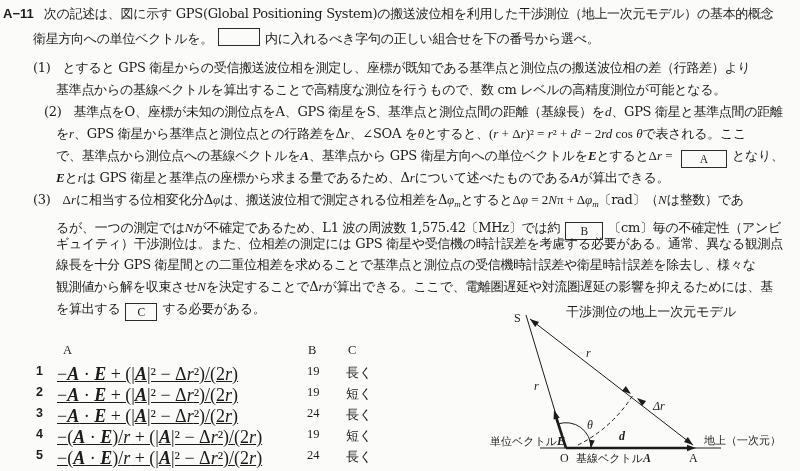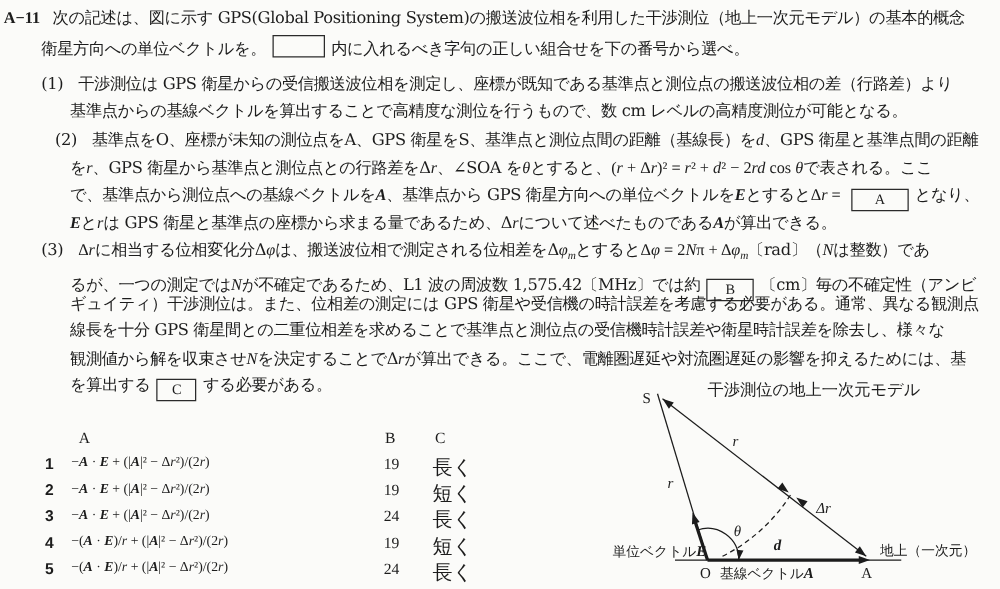--- a/index.html
+++ b/index.html
@@ -4,57 +4,57 @@
 <style>
   html,body{margin:0;padding:0;}
   body{
     width:800px;height:471px;position:relative;overflow:hidden;
     background:#fbfbf9;color:#1c1c1c;
     font-family:"DejaVu Serif","Liberation Serif",serif;
     font-size:13px;
   }
   .line{position:absolute;white-space:nowrap;letter-spacing:-0.3px;line-height:16px;}
   .seg-t{}
-  .seg-qnum{font-family:Liberation Serif, serif;font-weight:bold;margin-right:10px;letter-spacing:0;}
+  .seg-qnum{font-family:Liberation Sans, sans-serif;font-weight:bold;margin-right:10px;letter-spacing:0;}
   .seg-lbl{margin-right:12px;}
   .seg-m{font-family:"Liberation Serif","DejaVu Serif",serif;font-style:italic;letter-spacing:0;}
   .seg-v{font-family:"Liberation Serif","DejaVu Serif",serif;font-style:italic;font-weight:bold;letter-spacing:0;}
   .seg-n{font-family:"Liberation Serif","DejaVu Serif",serif;letter-spacing:0;}
   .seg-sub{font-family:"Liberation Serif","DejaVu Serif",serif;font-style:italic;font-size:9px;vertical-align:-3px;}
   .seg-box,.seg-boxe{
     display:inline-block;border:1px solid #2b2b2b;height:16px;line-height:16px;
     text-align:center;vertical-align:-3px;margin:0 5px;
     font-family:"Liberation Serif","DejaVu Serif",serif;font-size:11.5px;letter-spacing:0;
   }
   #choices{position:absolute;left:30px;top:342px;width:370px;height:127px;}
   .choice-row{position:absolute;left:0;width:100%;height:20px;white-space:nowrap;}
   .c-num{position:absolute;left:6px;top:1px;font-family:"Liberation Sans","DejaVu Sans",sans-serif;font-weight:bold;font-size:12.5px;}
-  .c-formula{position:absolute;left:27px;top:0;font-size:11px;}
+  .c-formula{position:absolute;left:27px;top:0;font-size:18px;text-decoration:underline;}
   .c-b{position:absolute;left:277px;top:1px;font-family:"Liberation Serif","DejaVu Serif",serif;font-size:12.5px;}
-  .c-c{position:absolute;left:316px;top:1px;font-size:16px;}
+  .c-c{position:absolute;left:316px;top:1px;font-size:13px;}
   .c-head-a{position:absolute;left:33px;top:1px;font-family:"Liberation Serif","DejaVu Serif",serif;font-size:12.5px;}
   .c-head-b{position:absolute;left:278px;top:1px;font-family:"Liberation Serif","DejaVu Serif",serif;font-size:12.5px;}
   .c-head-c{position:absolute;left:318px;top:1px;font-family:"Liberation Serif","DejaVu Serif",serif;font-size:12.5px;}
   #figure{position:absolute;left:490px;top:298px;width:310px;height:173px;}
   #figure svg{display:block;}
   .f-stroke{stroke:#1c1c1c;}
   .f-fill{fill:#1c1c1c;}
   .f-text{fill:#1c1c1c;font-family:"DejaVu Serif","Liberation Serif",serif;font-size:11px;}
   .f-title{fill:#1c1c1c;font-family:"DejaVu Serif","Liberation Serif",serif;font-size:13px;}
   .f-lat{fill:#1c1c1c;font-family:"Liberation Serif","DejaVu Serif",serif;font-size:12px;}
   .f-math{fill:#1c1c1c;font-family:"Liberation Serif","DejaVu Serif",serif;font-style:italic;font-size:12px;}
   .f-vec{fill:#1c1c1c;font-family:"Liberation Serif","DejaVu Serif",serif;font-style:italic;font-weight:bold;font-size:12px;}
 </style>
 </head>
 <body>
 
 <div class="line" style="top:6px;left:3px"><span class="seg-qnum">A−11</span><span class="seg-t">次の記述は、図に示す GPS(Global Positioning System)の搬送波位相を利用した干渉測位（地上一次元モデル）の基本的概念</span></div>
 <div class="line" style="top:28px;left:33px"><span class="seg-t">衛星方向への単位ベクトルを。</span><span class="seg-boxe" style="min-width: 40px;"></span><span class="seg-t">内に入れるべき字句の正しい組合せを下の番号から選べ。</span></div>
 
-<div class="line" style="top:60px;left:33px"><span class="seg-lbl">(1)</span><span class="seg-t">干渉測位は GPS 衛星からの受信搬送波位相を測定し、座標が既知である基準点と測位点の搬送波位相の差（行路差）より</span></div>
+<div class="line" style="top:60px;left:33px"><span class="seg-lbl">(1)</span><span class="seg-t">とすると GPS 衛星からの受信搬送波位相を測定し、座標が既知である基準点と測位点の搬送波位相の差（行路差）より</span></div>
 <div class="line" style="top:82px;left:56px"><span class="seg-t">基準点からの基線ベクトルを算出することで高精度な測位を行うもので、数 cm レベルの高精度測位が可能となる。</span></div>
 
 <div class="line" style="top:104px;left:44px"><span class="seg-lbl">(2)</span><span class="seg-t">基準点をO、座標が未知の測位点をA、GPS 衛星をS、基準点と測位点間の距離（基線長）を</span><span class="seg-m">d</span><span class="seg-t">、GPS 衛星と基準点間の距離</span></div>
 <div class="line" style="top:126px;left:56px"><span class="seg-t">を</span><span class="seg-m">r</span><span class="seg-t">、GPS 衛星から基準点と測位点との行路差をΔ</span><span class="seg-m">r</span><span class="seg-t">、∠SOA を</span><span class="seg-m">θ</span><span class="seg-t">とすると、</span><span class="seg-n">(</span><span class="seg-m">r</span><span class="seg-n"> + Δ</span><span class="seg-m">r</span><span class="seg-n">)² = </span><span class="seg-m">r</span><span class="seg-n">² + </span><span class="seg-m">d</span><span class="seg-n">² − 2</span><span class="seg-m">rd</span><span class="seg-n"> cos </span><span class="seg-m">θ</span><span class="seg-t">で表される。ここ</span></div>
 <div class="line" style="top:148px;left:56px"><span class="seg-t">で、基準点から測位点への基線ベクトルを</span><span class="seg-v">A</span><span class="seg-t">、基準点から GPS 衛星方向への単位ベクトルを</span><span class="seg-v">E</span><span class="seg-t">とすると</span><span class="seg-n">Δ</span><span class="seg-m">r</span><span class="seg-n"> = </span><span class="seg-box" style="min-width: 44px;">A</span><span class="seg-t">となり、</span></div>
 <div class="line" style="top:170px;left:56px"><span class="seg-v">E</span><span class="seg-t">と</span><span class="seg-m">r</span><span class="seg-t">は GPS 衛星と基準点の座標から求まる量であるため、Δ</span><span class="seg-m">r</span><span class="seg-t">について述べたものである</span><span class="seg-v">A</span><span class="seg-t">が算出できる。</span></div>
 
 <div class="line" style="top:192px;left:33px"><span class="seg-lbl">(3)</span><span class="seg-n">Δ</span><span class="seg-m">r</span><span class="seg-t">に相当する位相変化分Δ</span><span class="seg-m">φ</span><span class="seg-t">は、搬送波位相で測定される位相差をΔ</span><span class="seg-m">φ</span><span class="seg-sub">m</span><span class="seg-t">とすると</span><span class="seg-n">Δ</span><span class="seg-m">φ</span><span class="seg-n"> = 2</span><span class="seg-m">N</span><span class="seg-n">π + Δ</span><span class="seg-m">φ</span><span class="seg-sub">m</span><span class="seg-t">〔rad〕（</span><span class="seg-m">N</span><span class="seg-t">は整数）であ</span></div>
 <div class="line" style="top:220px;left:56px"><span class="seg-t">るが、一つの測定では</span><span class="seg-m">N</span><span class="seg-t">が不確定であるため、L1 波の周波数 1,575.42〔MHz〕では約</span><span class="seg-box" style="min-width: 36px;">B</span><span class="seg-t">〔cm〕毎の不確定性（アンビ</span></div>
 <div class="line" style="top:236px;left:56px"><span class="seg-t">ギュイティ）干渉測位は。また、位相差の測定には GPS 衛星や受信機の時計誤差を考慮する必要がある。通常、異なる観測点</span></div>

